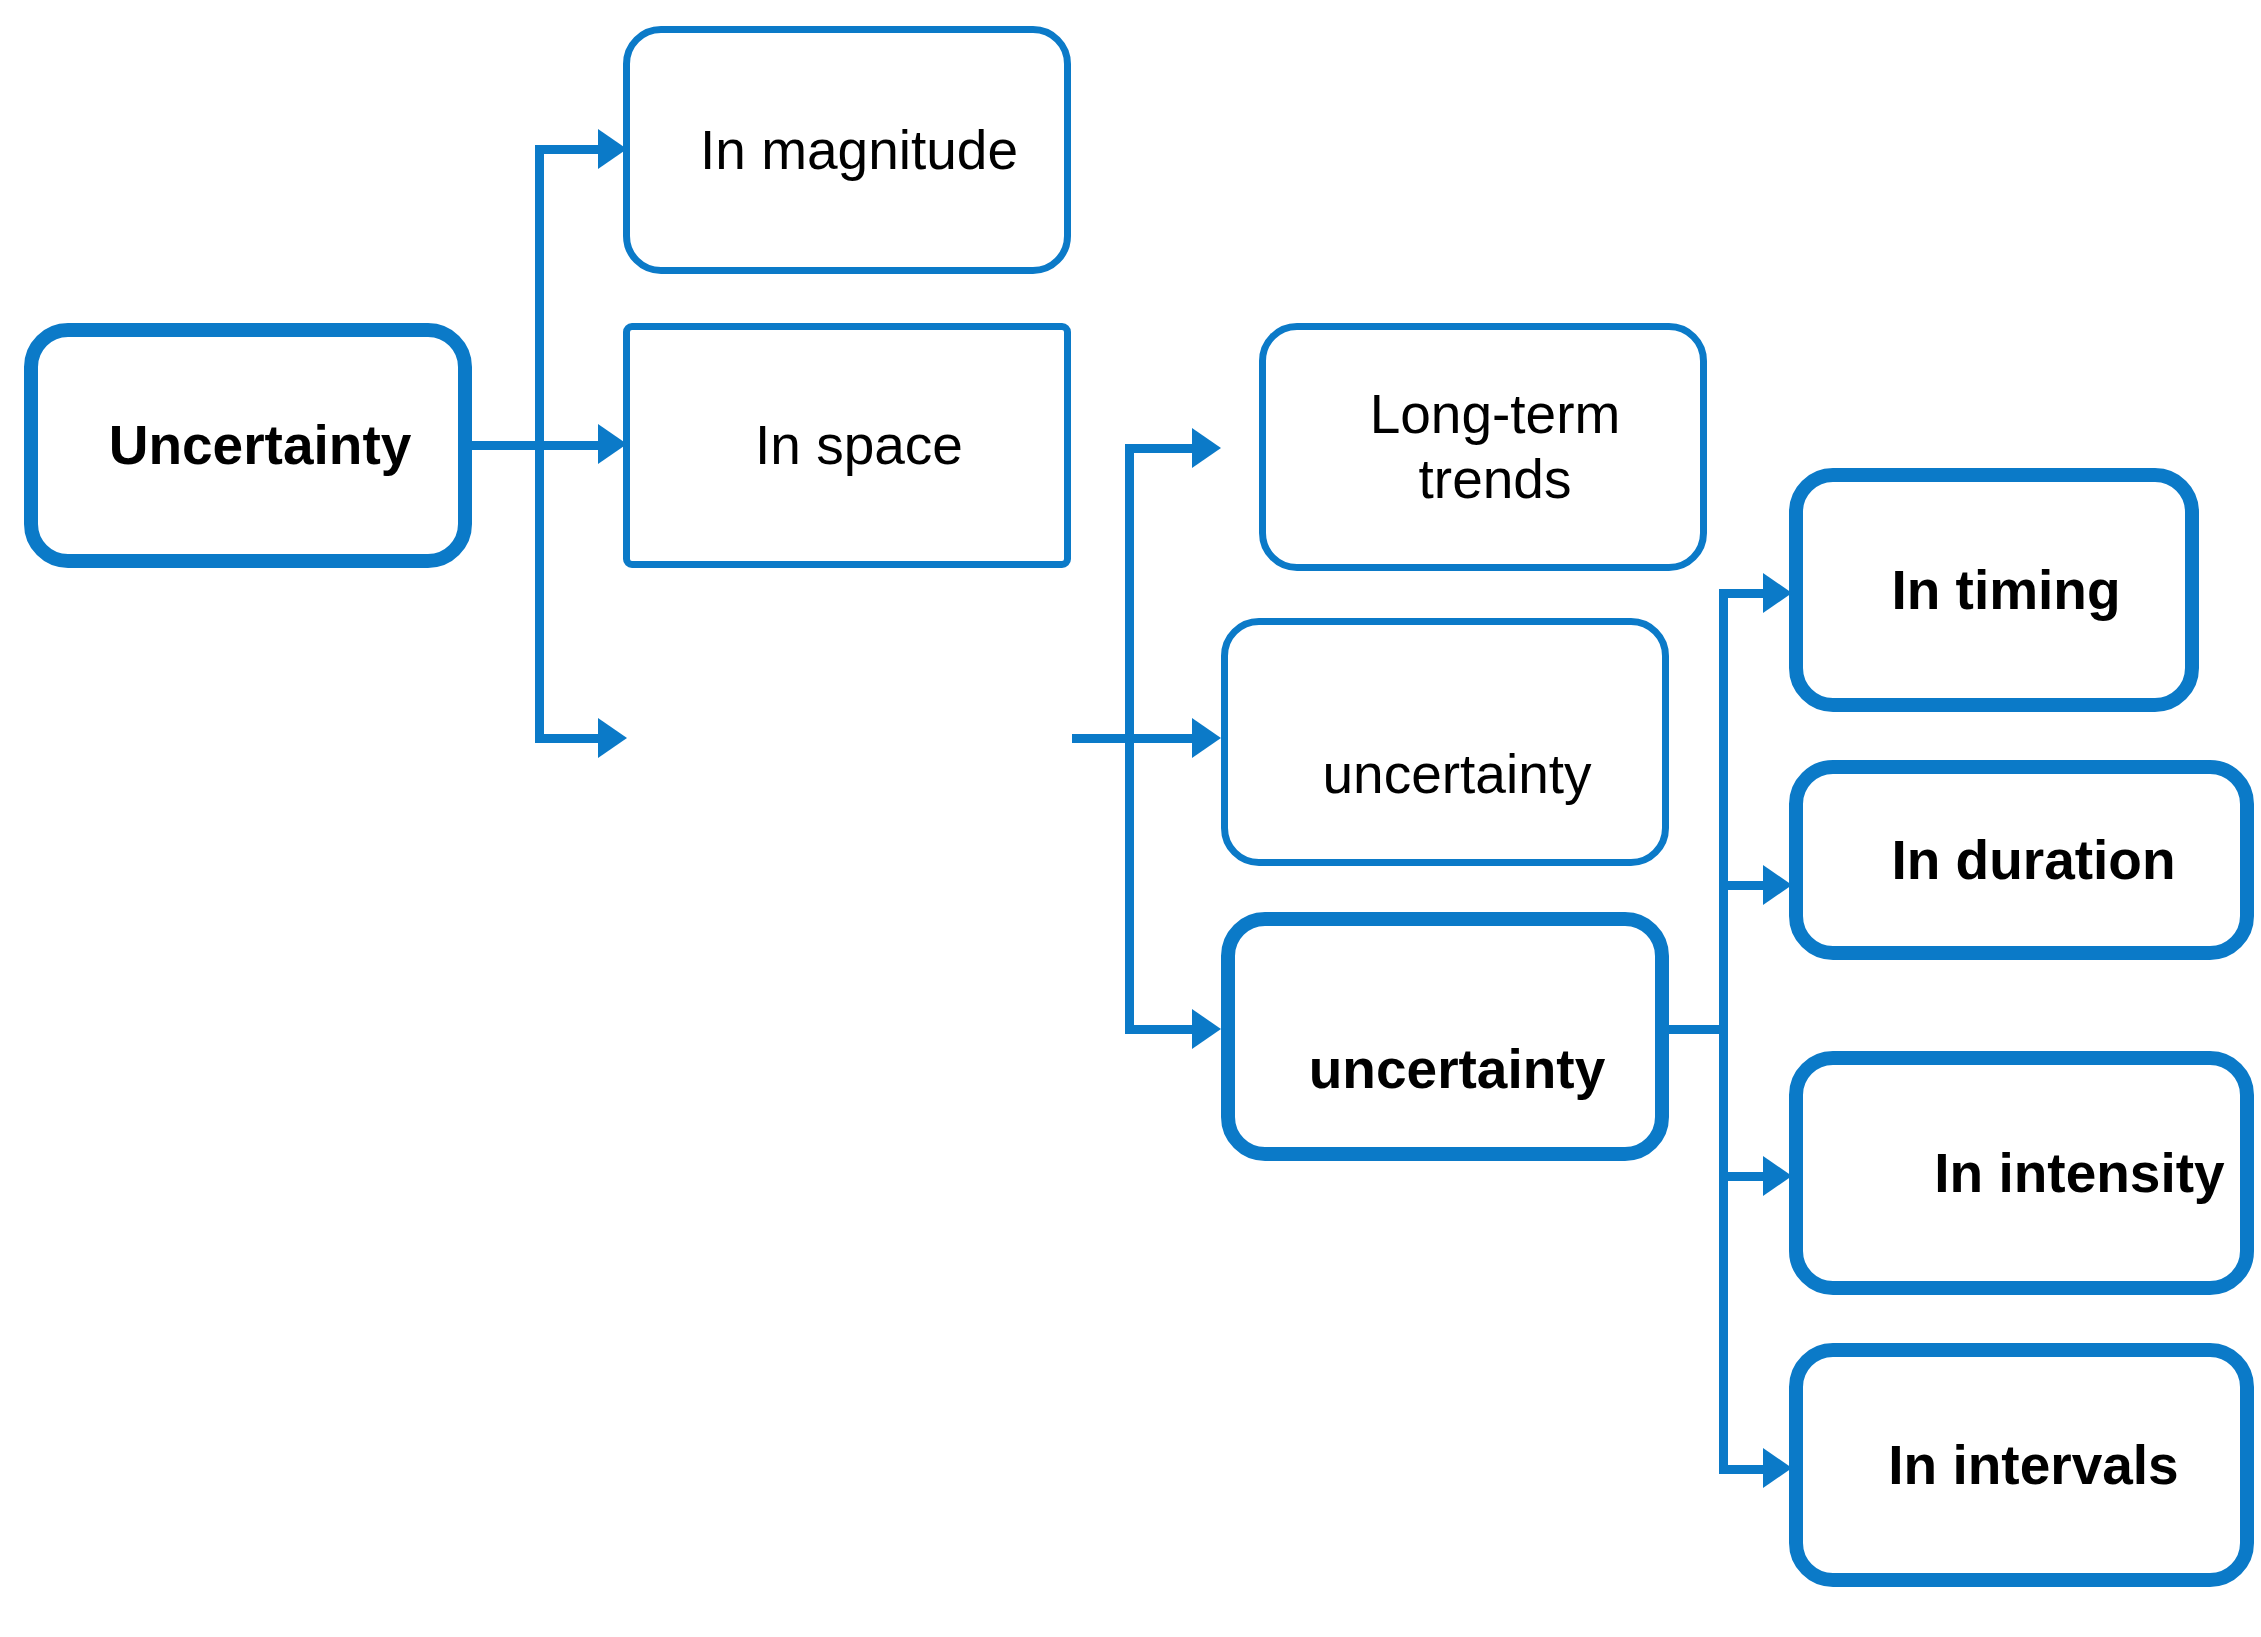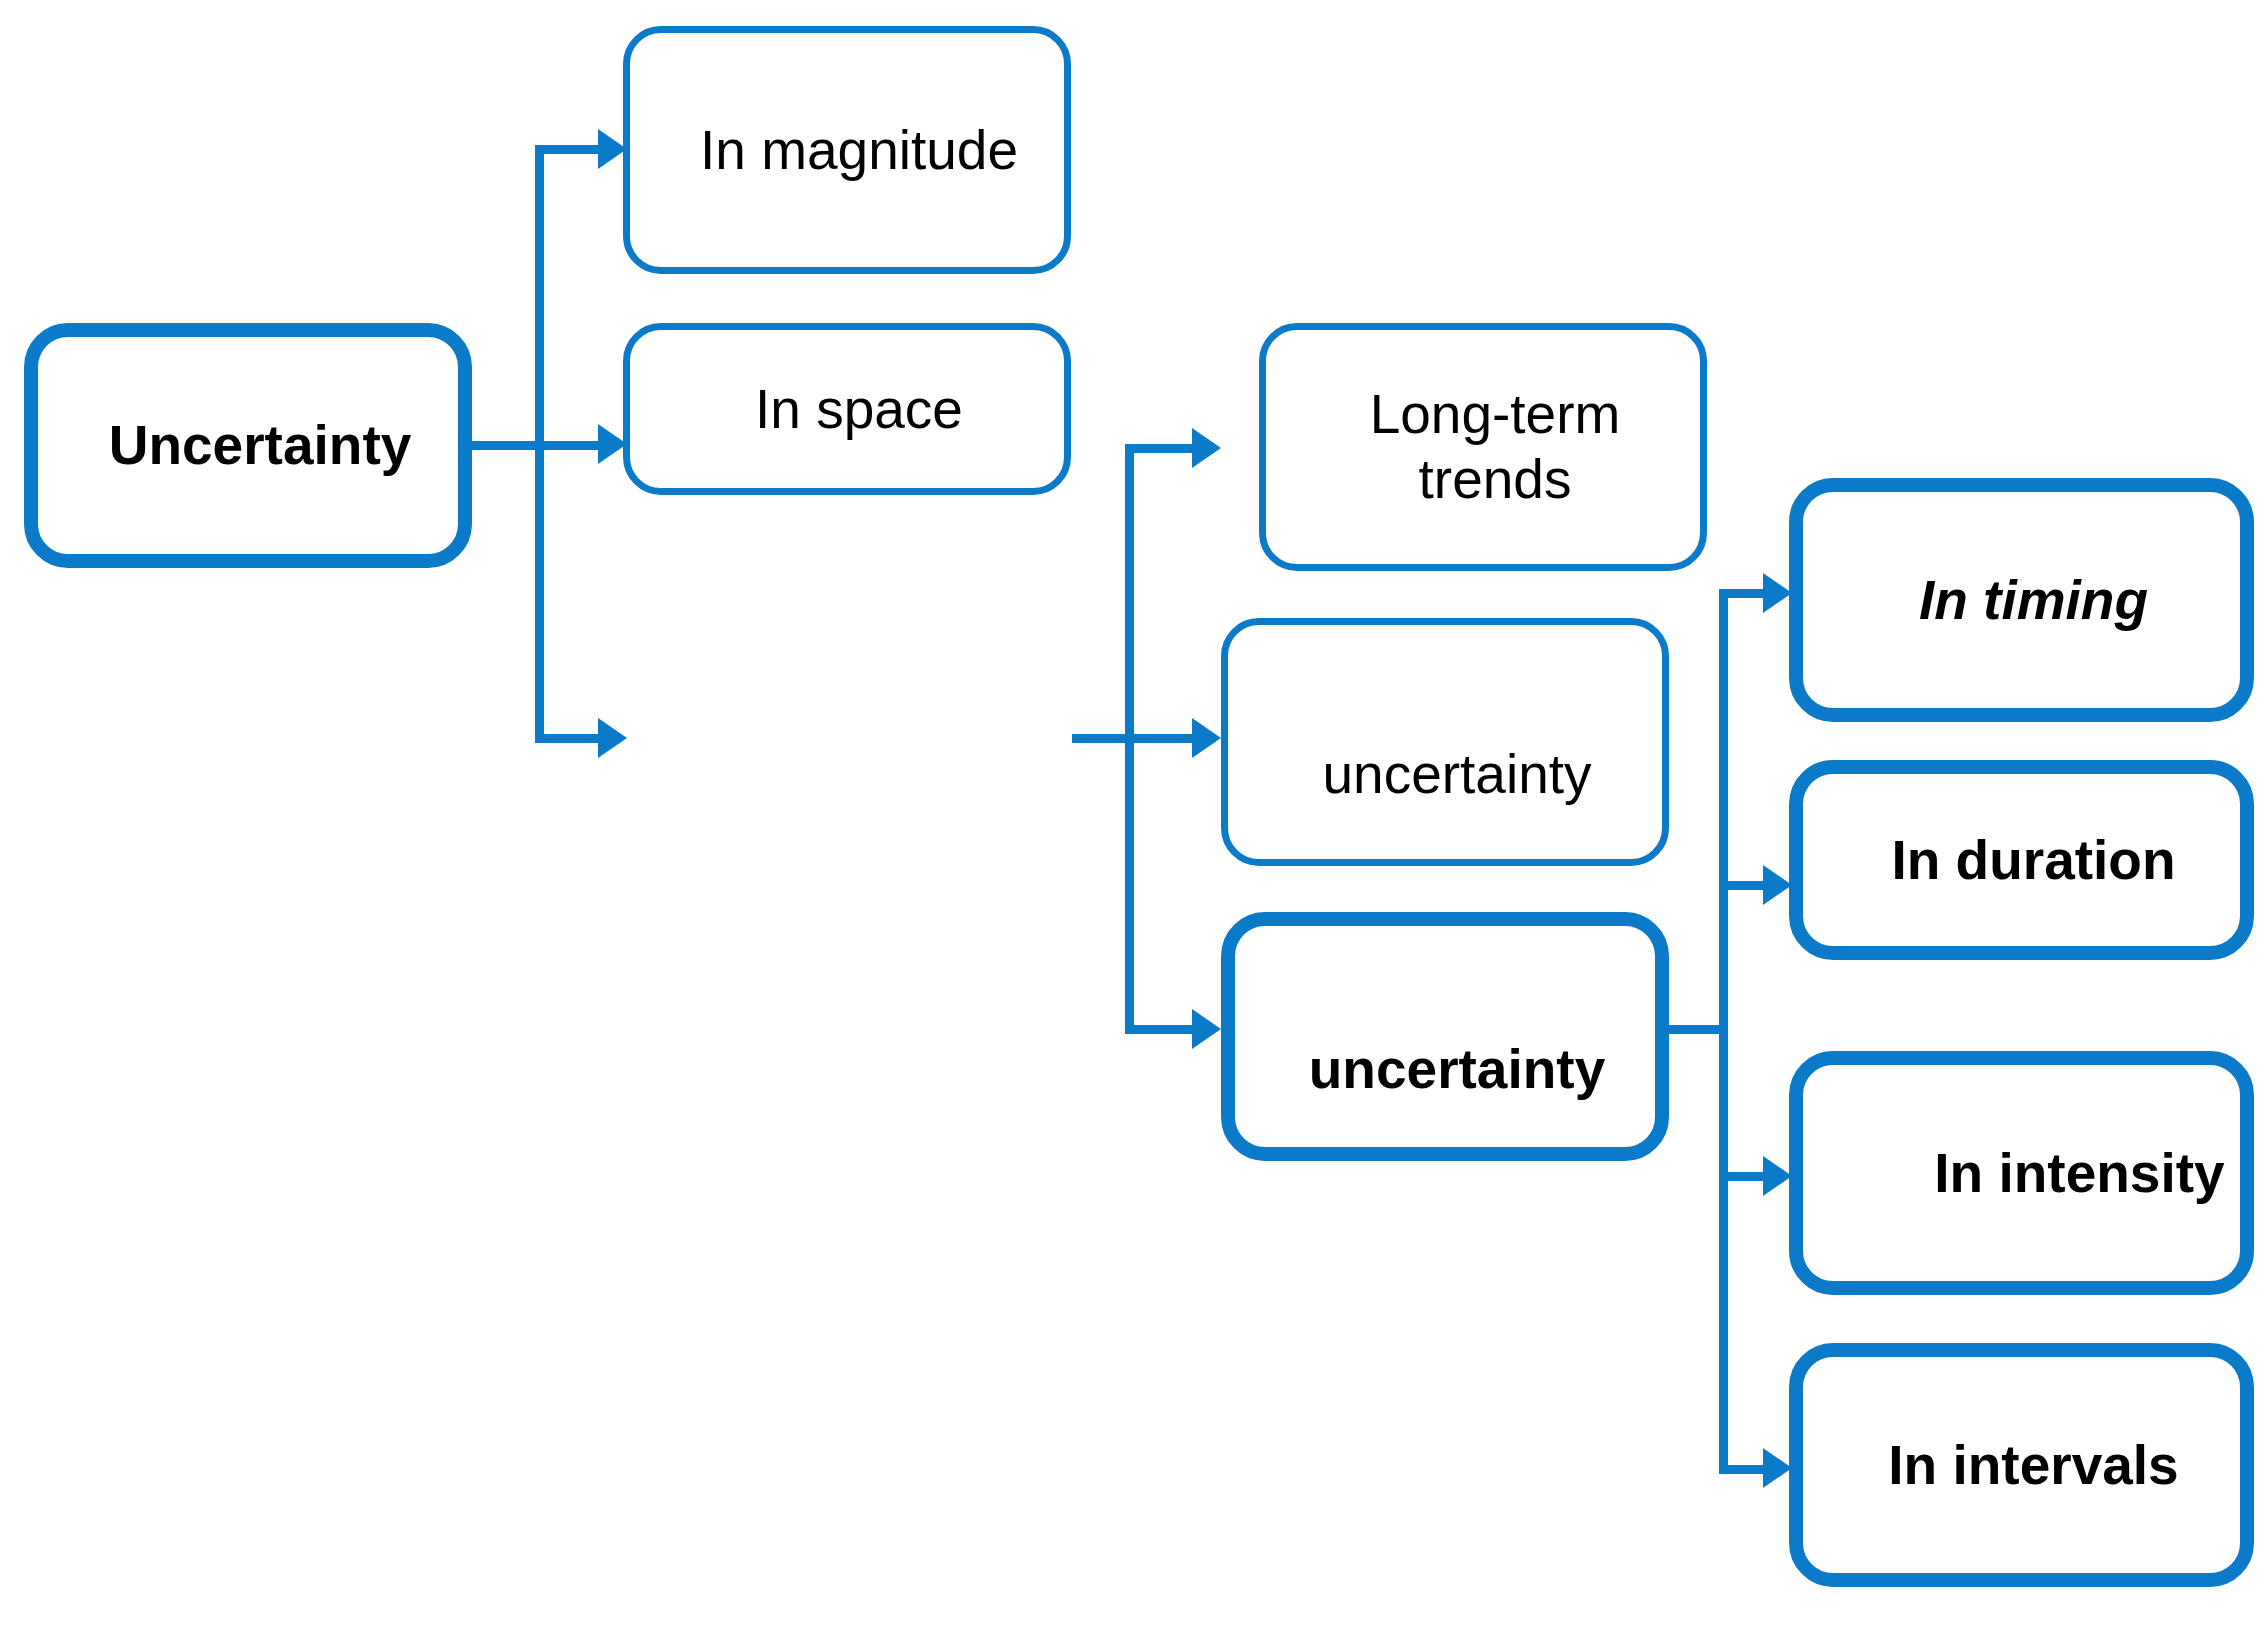--- a/index.html
+++ b/index.html
@@ -89,21 +89,21 @@
   <div class="arrow" style="left:1763px;top:1448px;"></div>
 
   <div class="node bold w-bold" style="left:24px;top:323px;width:448px;height:245px;">
     <span class="txt">Uncertainty</span>
   </div>
 
   <div class="node thin w-reg" style="left:623px;top:26px;width:448px;height:248px;">
     <span class="txt">In magnitude</span>
   </div>
 
-  <div class="node thin w-reg" style="left:623px;top:323px;width:448px;height:172px;">
+  <div class="node thin w-reg" style="left:623px;top:323px;width:448px;height:245px;border-radius:9px;">
     <span class="txt">In space</span>
   </div>
 
 
   <div class="node thin w-reg" style="left:1259px;top:323px;width:448px;height:248px;">
     <span class="txt">
       <span>Long-term</span><br>
       <span>trends</span>
     </span>
   </div>
@@ -115,21 +115,21 @@
     </span>
   </div>
 
   <div class="node bold w-bold" style="left:1221px;top:912px;width:448px;height:249px;">
     <span class="txt">
       <br>
       <span>uncertainty</span>
     </span>
   </div>
 
-  <div class="node bold w-bold" style="left:1789px;top:478px;width:465px;height:244px;font-style:italic;">
+  <div class="node bold w-bold" style="left:1789px;top:468px;width:410px;height:244px;">
     <span class="txt">In timing</span>
   </div>
 
   <div class="node bold w-bold" style="left:1789px;top:760px;width:465px;height:200px;">
     <span class="txt">In duration</span>
   </div>
 
   <div class="node bold w-bold" style="left:1789px;top:1051px;width:465px;height:244px;justify-content:flex-end;">
     <span class="txt">In intensity</span>
   </div>

